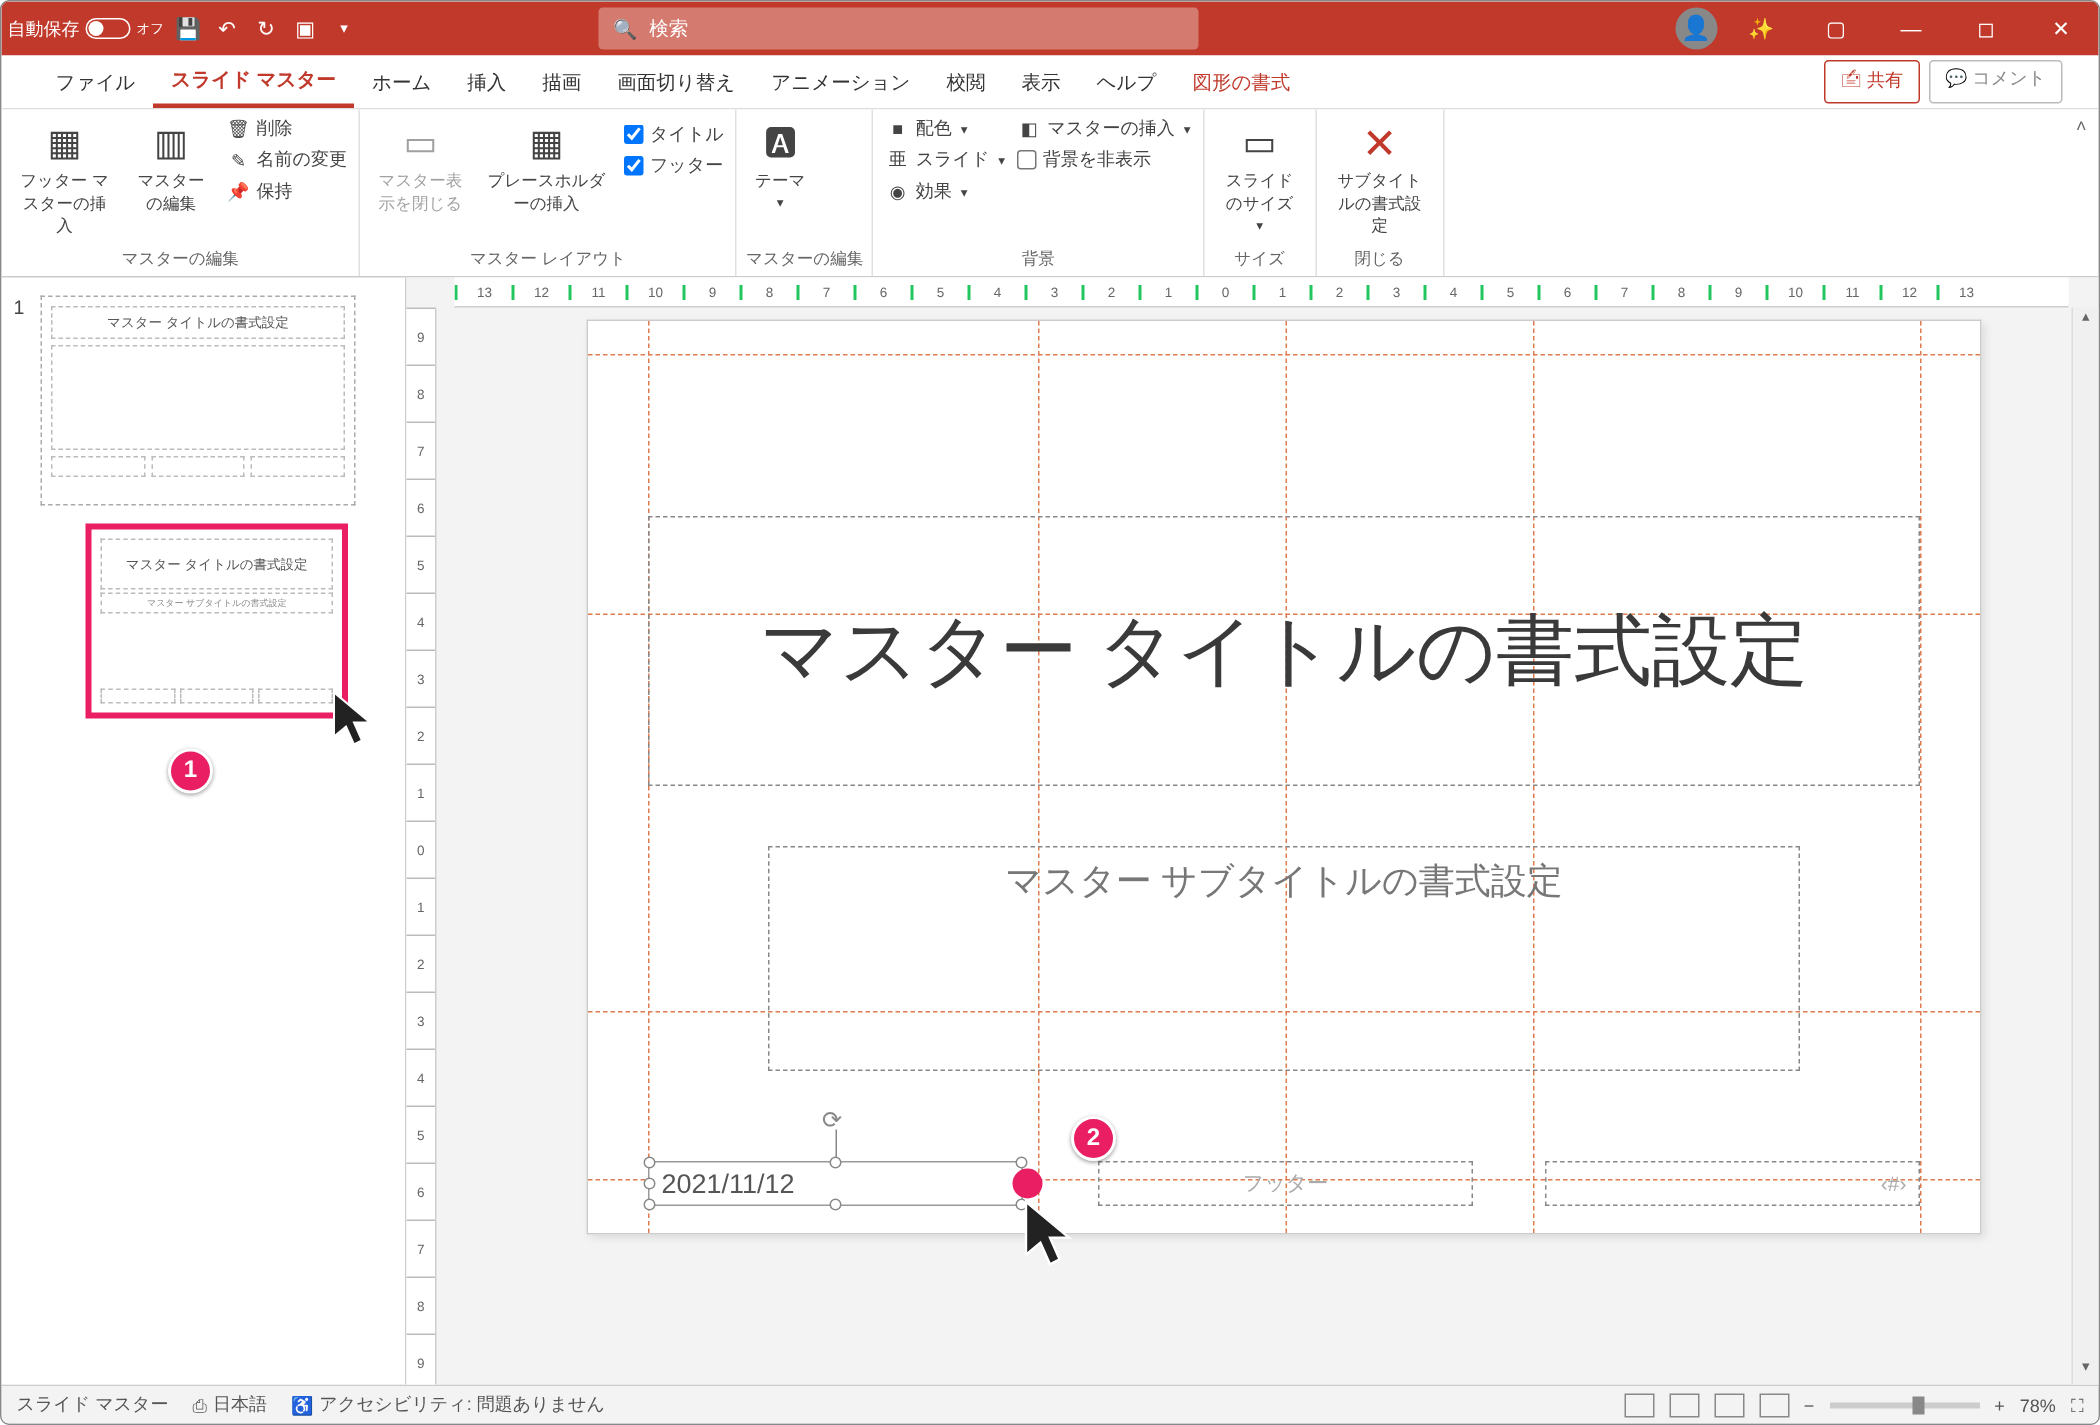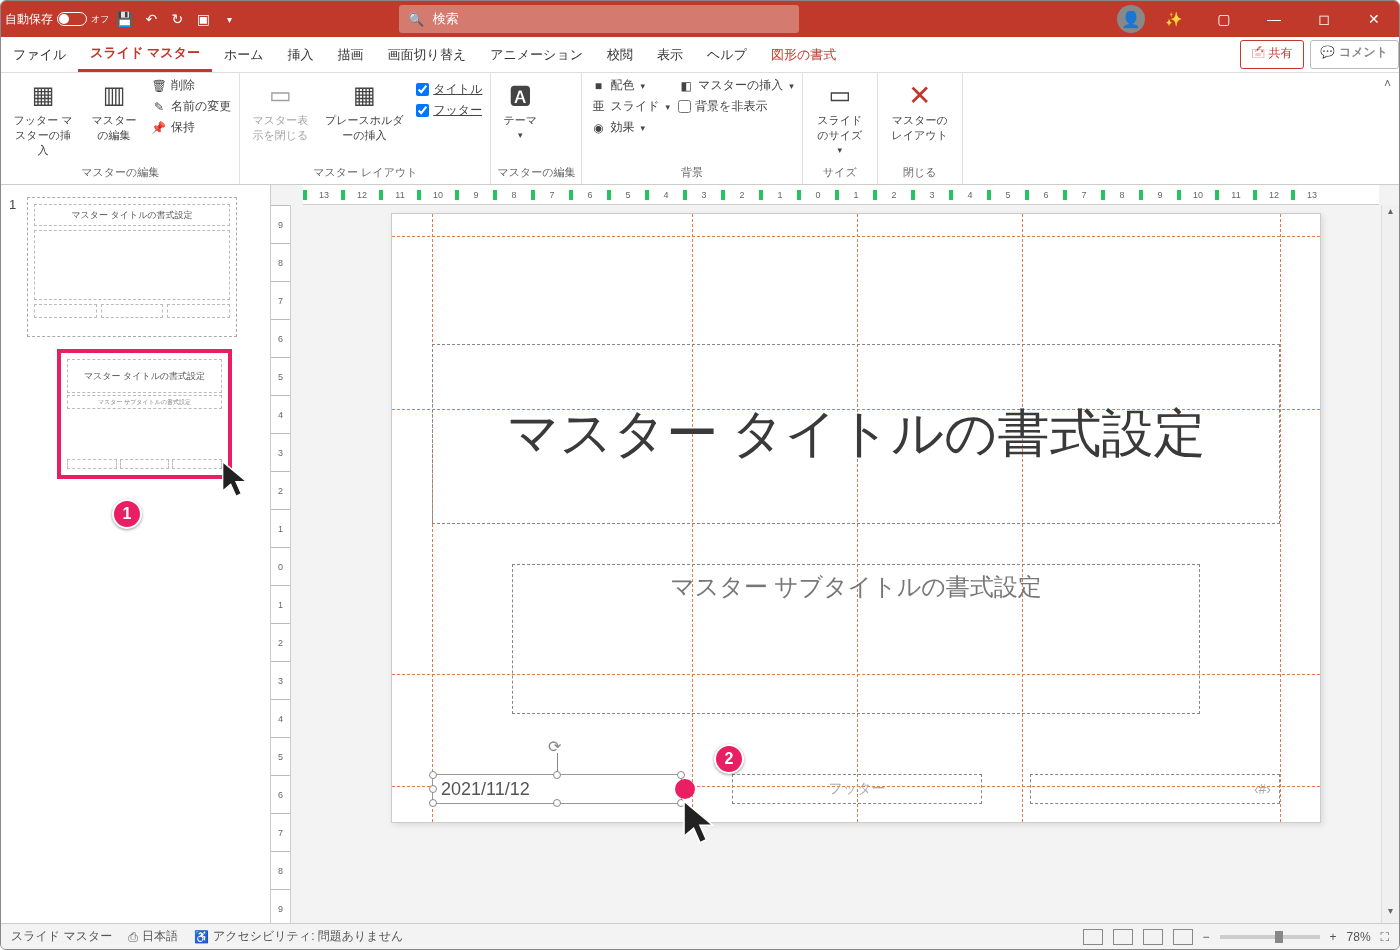--- a/index.html
+++ b/index.html
@@ -11,27 +11,27 @@
 .autosave { display: flex; align-items: center; gap: 4px; }
 .toggle { width: 30px; height: 14px; border: 1px solid #fff; border-radius: 7px; position: relative; }
 .toggle::after { content: ""; width: 10px; height: 10px; background: #fff; border-radius: 50%; position: absolute; top: 1px; left: 1px; }
 .qat-icon { width: 20px; height: 20px; display: flex; align-items: center; justify-content: center; font-size: 14px; }
 .searchbox { background: #d57a6f; height: 28px; width: 400px; margin-left: auto; margin-right: auto; display: flex; align-items: center; padding: 0 10px; font-size: 13px; border-radius: 3px; }
 .titlebar-right { display: flex; align-items: center; gap: 8px; margin-left: auto; }
 .win-btn { width: 42px; height: 32px; display: flex; align-items: center; justify-content: center; font-size: 14px; }
 .user-icon { width: 28px; height: 28px; background: #888; border-radius: 50%; display: flex; align-items: center; justify-content: center; font-size: 16px; }
 
 
-.tabs { background: #fff; height: 36px; display: flex; align-items: center; padding: 0 0; border-bottom: 1px solid #ddd; font-size: 13px; justify-content: space-between; }
+.tabs { background: #fff; height: 36px; display: flex; align-items: center; padding: 0 24px; border-bottom: 1px solid #ddd; font-size: 13px; justify-content: space-between; }
 .tab { padding: 0 12px; height: 100%; display: flex; align-items: center; color: #333; cursor: pointer; }
 .tab.active { color: #c0392b; border-bottom: 3px solid #c0392b; font-weight: bold; }
 .tab.context { color: #c0392b; }
 .tabs-right { margin-left: auto; display: flex; gap: 6px; }
 .share-btn { border: 1px solid #c0392b; color: #c0392b; padding: 3px 10px; font-size: 12px; border-radius: 3px; }
-.comment-btn { border: 1px solid #bbb; color: #888; padding: 3px 10px; font-size: 12px; border-radius: 3px; font-weight: bold; }
+.comment-btn { border: 1px solid #bbb; color: #888; padding: 3px 10px; font-size: 12px; border-radius: 3px; }
 
 
 .ribbon { background: #fff; height: 112px; display: flex; border-bottom: 1px solid #ccc; font-size: 11px; color: #444; position: relative; }
 .ribbon-group { display: flex; flex-direction: column; border-right: 1px solid #e0e0e0; padding: 2px 6px; }
 .ribbon-group-body { flex: 1; display: flex; align-items: flex-start; gap: 4px; }
 .ribbon-group-label { text-align: center; font-size: 11px; padding: 2px 0; color: #666; }
 .big-btn { display: flex; flex-direction: column; align-items: center; justify-content: flex-start; padding: 4px 6px; gap: 2px; }
 .big-icon { width: 32px; height: 32px; display: flex; align-items: center; justify-content: center; font-size: 24px; }
 .small-row { display: flex; flex-direction: column; gap: 4px; padding: 2px; }
 .small-item { display: flex; align-items: center; gap: 4px; font-size: 12px; white-space: nowrap; }
@@ -54,21 +54,21 @@
 .thumb-layout { width: 175px; height: 130px; border: 4px solid #e91e63; background: #fff; padding: 6px; position: relative; }
 .thumb-layout-title { border: 1px dashed #bbb; height: 34px; font-size: 9px; display: flex; align-items: center; text-align: center; justify-content: center; color: #555; padding: 2px; }
 .thumb-layout-sub { border: 1px dashed #bbb; height: 14px; font-size: 6px; display: flex; align-items: center; justify-content: center; color: #888; margin-top: 2px; }
 .thumb-layout-footer { display: flex; gap: 3px; position: absolute; bottom: 6px; left: 6px; right: 6px; }
 .thumb-layout-footer div { border: 1px dashed #bbb; height: 10px; flex: 1; }
 .cursor-arrow { position: absolute; font-size: 30px; color: #000; }
 .callout { width: 30px; height: 30px; background: #e91e63; color: #fff; border-radius: 50%; display: flex; align-items: center; justify-content: center; font-size: 16px; font-weight: bold; position: absolute; border: 2px solid #fff; box-shadow: 0 1px 3px rgba(0,0,0,.4); }
 
 .edit-area { flex: 1; position: relative; background: #f3f3f3; }
 .ruler-h { position: absolute; top: 0; left: 32px; right: 20px; height: 20px; background: #fff; border-bottom: 1px solid #ccc; font-size: 9px; display: flex; align-items: center; overflow: hidden; color: #666; }
-.ruler-h span { flex: none; width: 38px; text-align: center; border-left: 4px solid #22c55e; }
+.ruler-h span { flex: none; width: 38px; text-align: center; border-left: 2px solid #22c55e; }
 .ruler-v { position: absolute; top: 20px; left: 0; width: 20px; bottom: 0; background: #fff; border-right: 1px solid #ccc; font-size: 9px; display: flex; flex-direction: column; align-items: center; color: #666; }
 .ruler-v span { flex: none; height: 38px; display: flex; align-items: center; border-top: 1px solid #bbb; width: 100%; justify-content: center; }
 .canvas-wrap { position: absolute; top: 28px; left: 120px; width: 930px; height: 610px; background: #fff; border: 1px solid #ccc; box-shadow: 2px 2px 6px rgba(0,0,0,.1); }
 .guide-h { position: absolute; left: 0; right: 0; border-top: 1px dashed #e07b4f; }
 .guide-v { position: absolute; top: 0; bottom: 0; border-left: 1px dashed #e07b4f; }
 .ph { position: absolute; border: 1px dashed #888; }
 .ph-title { top: 130px; left: 40px; right: 40px; height: 180px; display: flex; align-items: center; justify-content: center; font-size: 52px; color: #3a3a3a; text-align: center; font-family: "Yu Gothic Light","Meiryo"; }
 .ph-sub { top: 350px; left: 120px; right: 120px; height: 150px; font-size: 24px; color: #777; text-align: center; padding-top: 6px; font-family: "Yu Gothic Light","Meiryo"; }
 .ph-date { bottom: 18px; left: 40px; width: 250px; height: 30px; display: flex; align-items: center; font-size: 18px; color: #555; padding-left: 8px; border: 1px solid #999; background: #fff; }
 .ph-footer { bottom: 18px; left: 340px; width: 250px; height: 30px; display: flex; align-items: center; justify-content: center; font-size: 14px; color: #aaa; }
@@ -173,21 +173,21 @@
   <div class="ribbon-group">
     <div class="ribbon-group-body">
       <div class="big-btn" style="opacity:.5;">
         <div class="big-icon">▭</div>
         <div style="text-align:center;max-width:56px;">マスター表示を閉じる</div>
       </div>
       <div class="big-btn">
         <div class="big-icon">▦</div>
         <div style="text-align:center;max-width:80px;">プレースホルダーの挿入</div>
       </div>
-      <div class="small-row" style="padding-top:6px;text-decoration:underline;">
+      <div class="small-row" style="padding-top:6px;">
         <label class="small-item">
             <input type="checkbox" class="chk" checked="" style="">
             <span>タイトル</span>
           </label>
         <label class="small-item">
             <input type="checkbox" class="chk" checked="" style="">
             <span>フッター</span>
           </label>
       </div>
     </div>
@@ -247,21 +247,21 @@
         <div style="font-size:9px;">▾</div>
       </div>
     </div>
     <div class="ribbon-group-label">サイズ</div>
   </div>
 
   <div class="ribbon-group">
     <div class="ribbon-group-body">
       <div class="big-btn">
         <div class="big-icon close-x">✕</div>
-        <div style="text-align:center;max-width:60px;">マスターのレイアウト</div>
+        <div style="text-align:center;max-width:60px;">サブタイトルの書式設定</div>
       </div>
     </div>
     <div class="ribbon-group-label">閉じる</div>
   </div>
 </div>
 
 <div class="workspace">
   <div class="thumb-pane">
     <div class="thumb-row">
       <div class="thumb-num">1</div>

